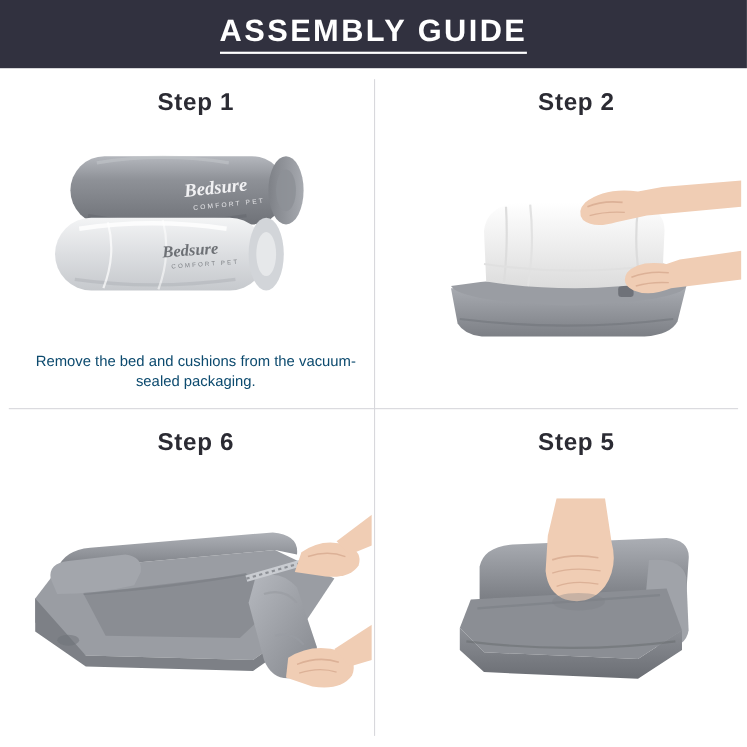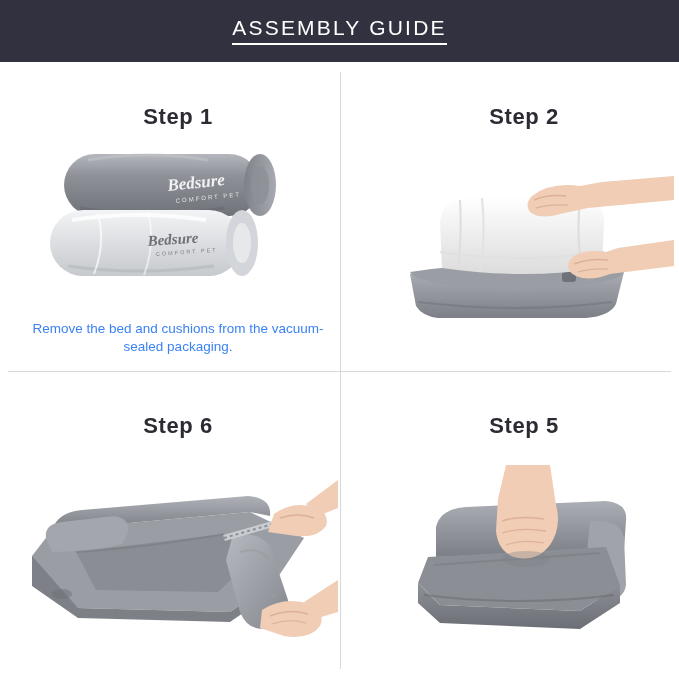--- a/index.html
+++ b/index.html
@@ -26,22 +26,22 @@
   .header {
     height: 62px;
     background: #31313f;
     display: flex;
     align-items: center;
     justify-content: center;
     flex: 0 0 62px;
   }
   .header-title {
     color: #ffffff;
-    font-size: 21px;
-    font-weight: normal;
+    font-size: 28px;
+    font-weight: bold;
     letter-spacing: 2.2px;
     text-align: center;
     border-bottom: 2px solid #ffffff;
     padding-bottom: 4px;
     line-height: 1.05;
   }
   
   .grid {
     flex: 1 1 auto;
     display: grid;
@@ -65,42 +65,41 @@
     height: 1px;
     background: #d8d8dc;
   }
   .cell {
     display: flex;
     flex-direction: column;
     align-items: center;
     padding: 14px 18px 10px 18px;
     box-sizing: border-box;
     position: relative;
-    margin-top: 24px;
   }
   .step-title {
     font-size: 22px;
     font-weight: bold;
     color: #2b2b33;
     letter-spacing: 0.6px;
     margin: 4px 0 2px 0;
   }
   .art {
     flex: 1 1 auto;
     width: 100%;
     display: flex;
     align-items: center;
     justify-content: center;
     min-height: 0;
   }
   .caption {
     font-size: 13.5px;
     line-height: 1.35;
     text-align: center;
-    color: #3b82f6;
+    color: #0c4a6e;
     padding: 0 6px 4px 6px;
     max-width: 300px;
   }
   svg { display: block; }
 </style>
 </head>
 <body>
 
 <div class="page">
 

